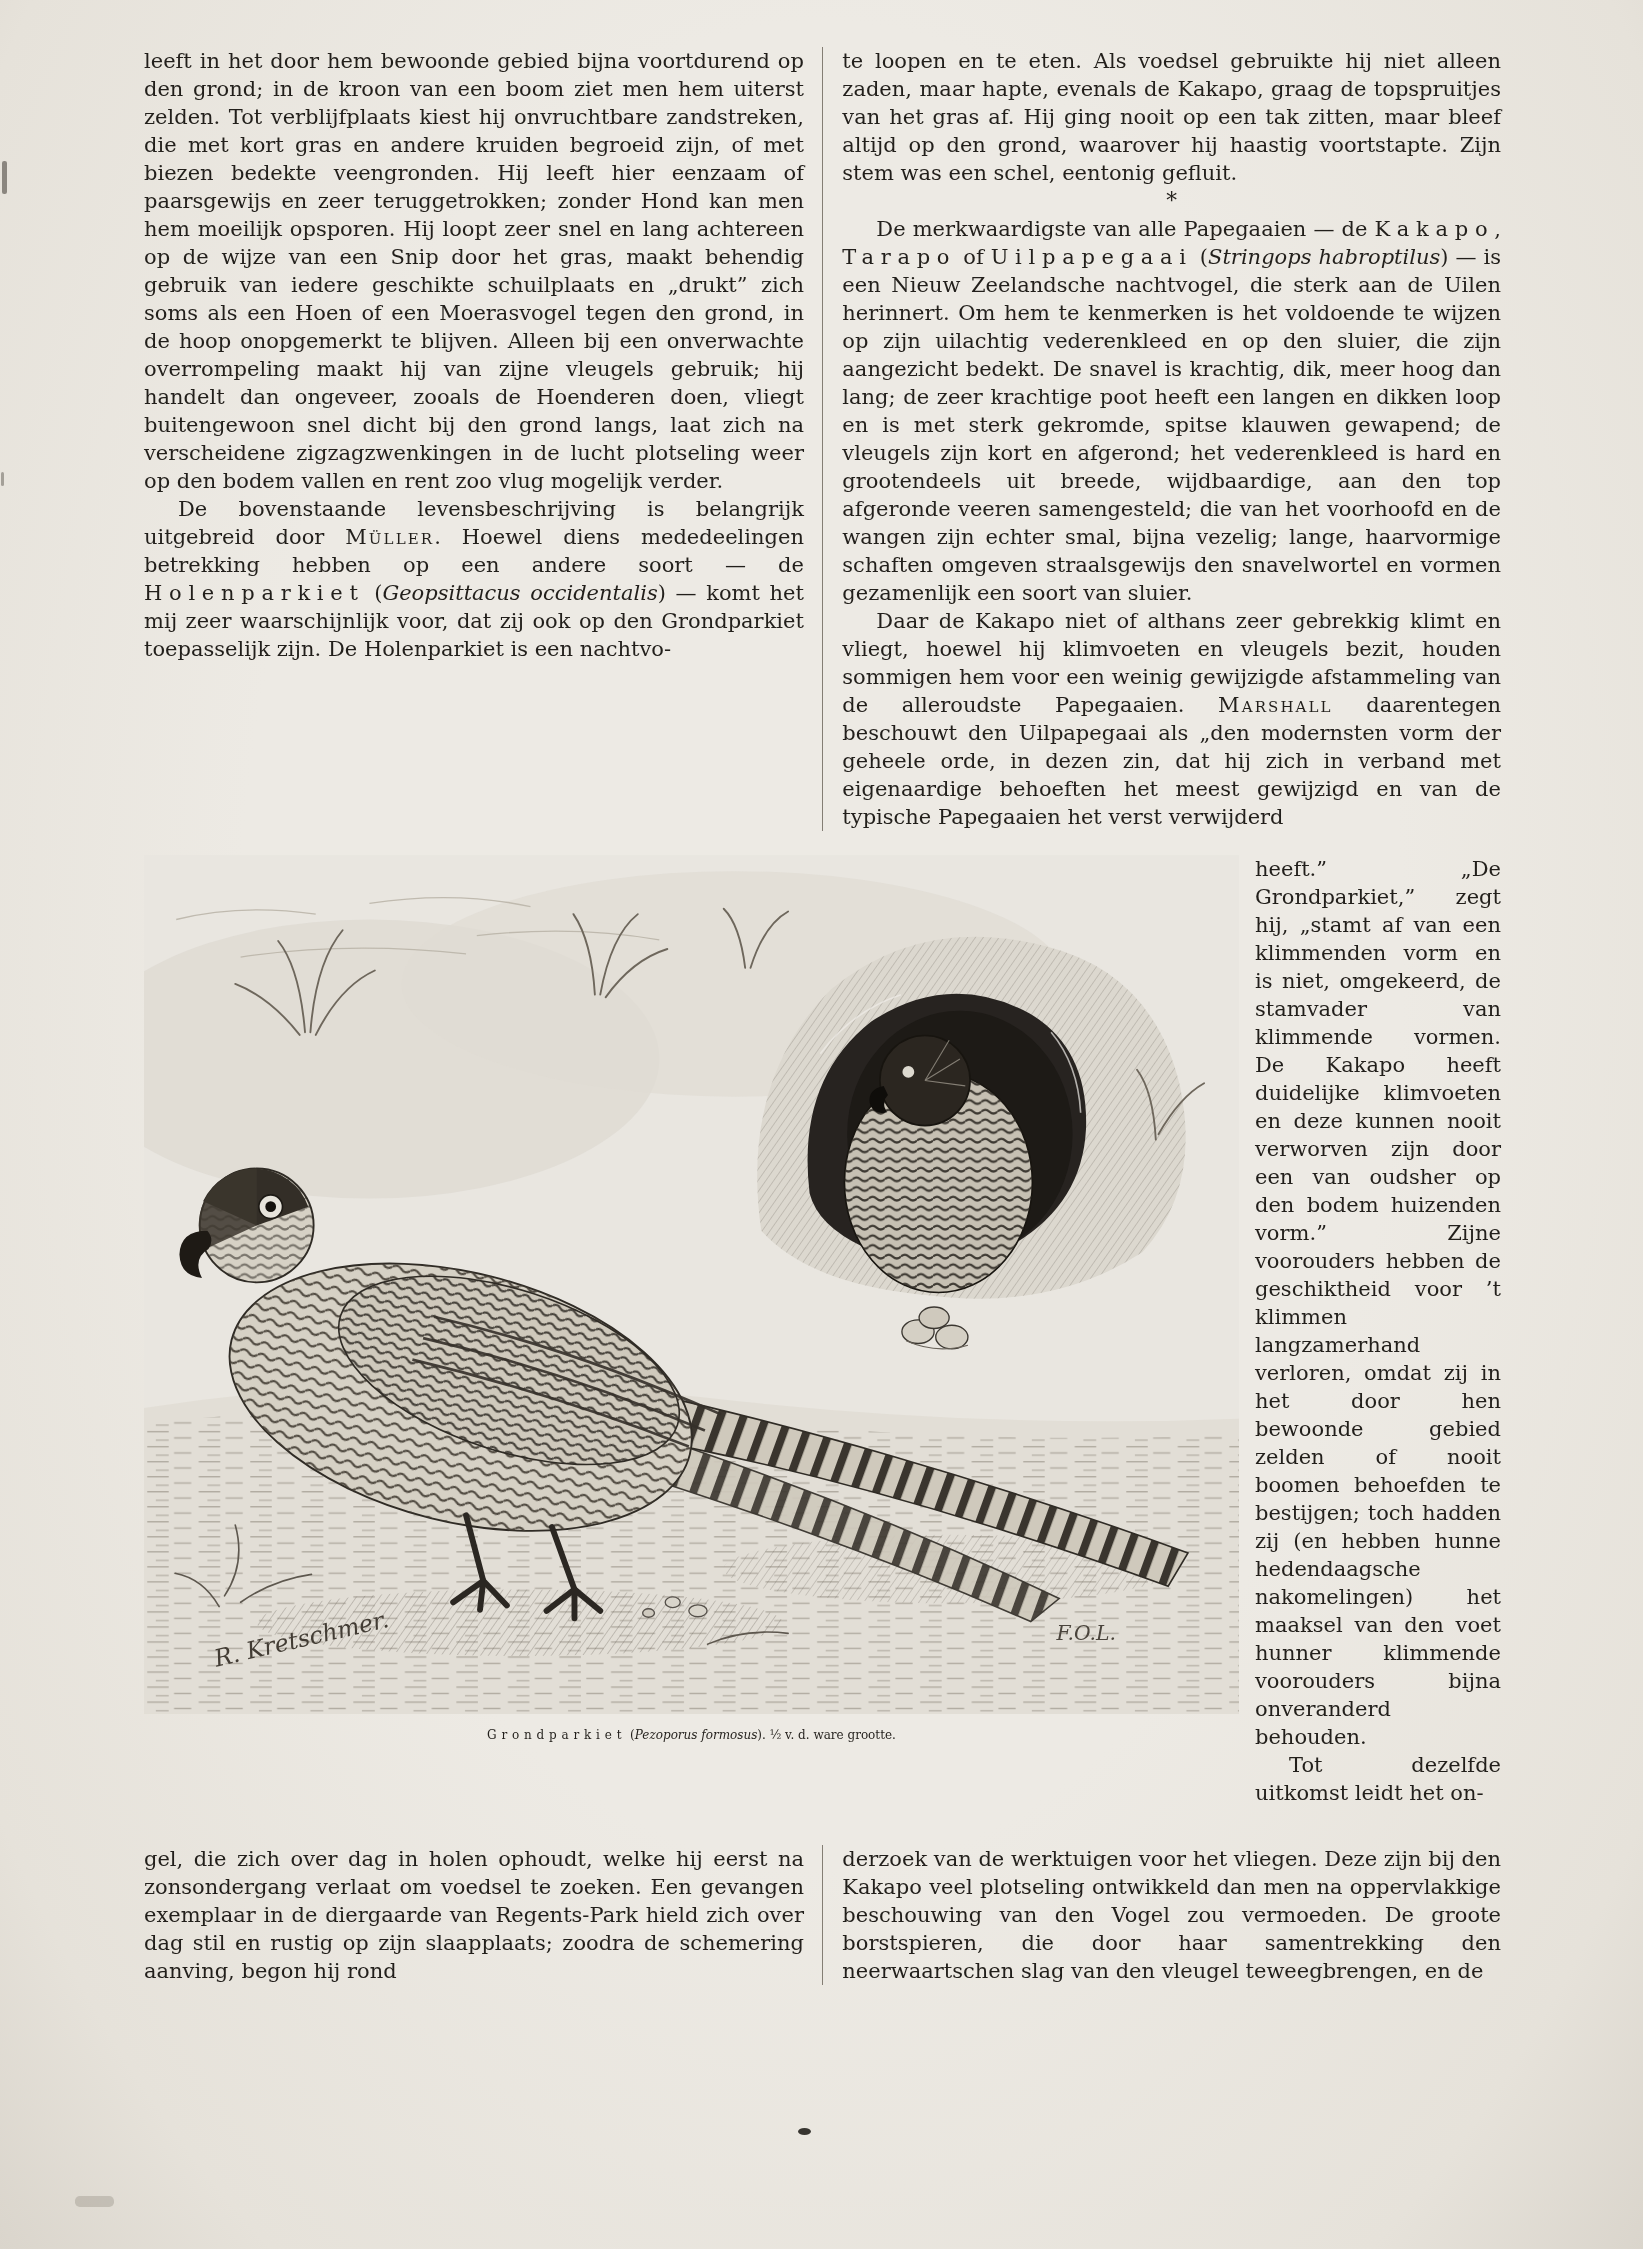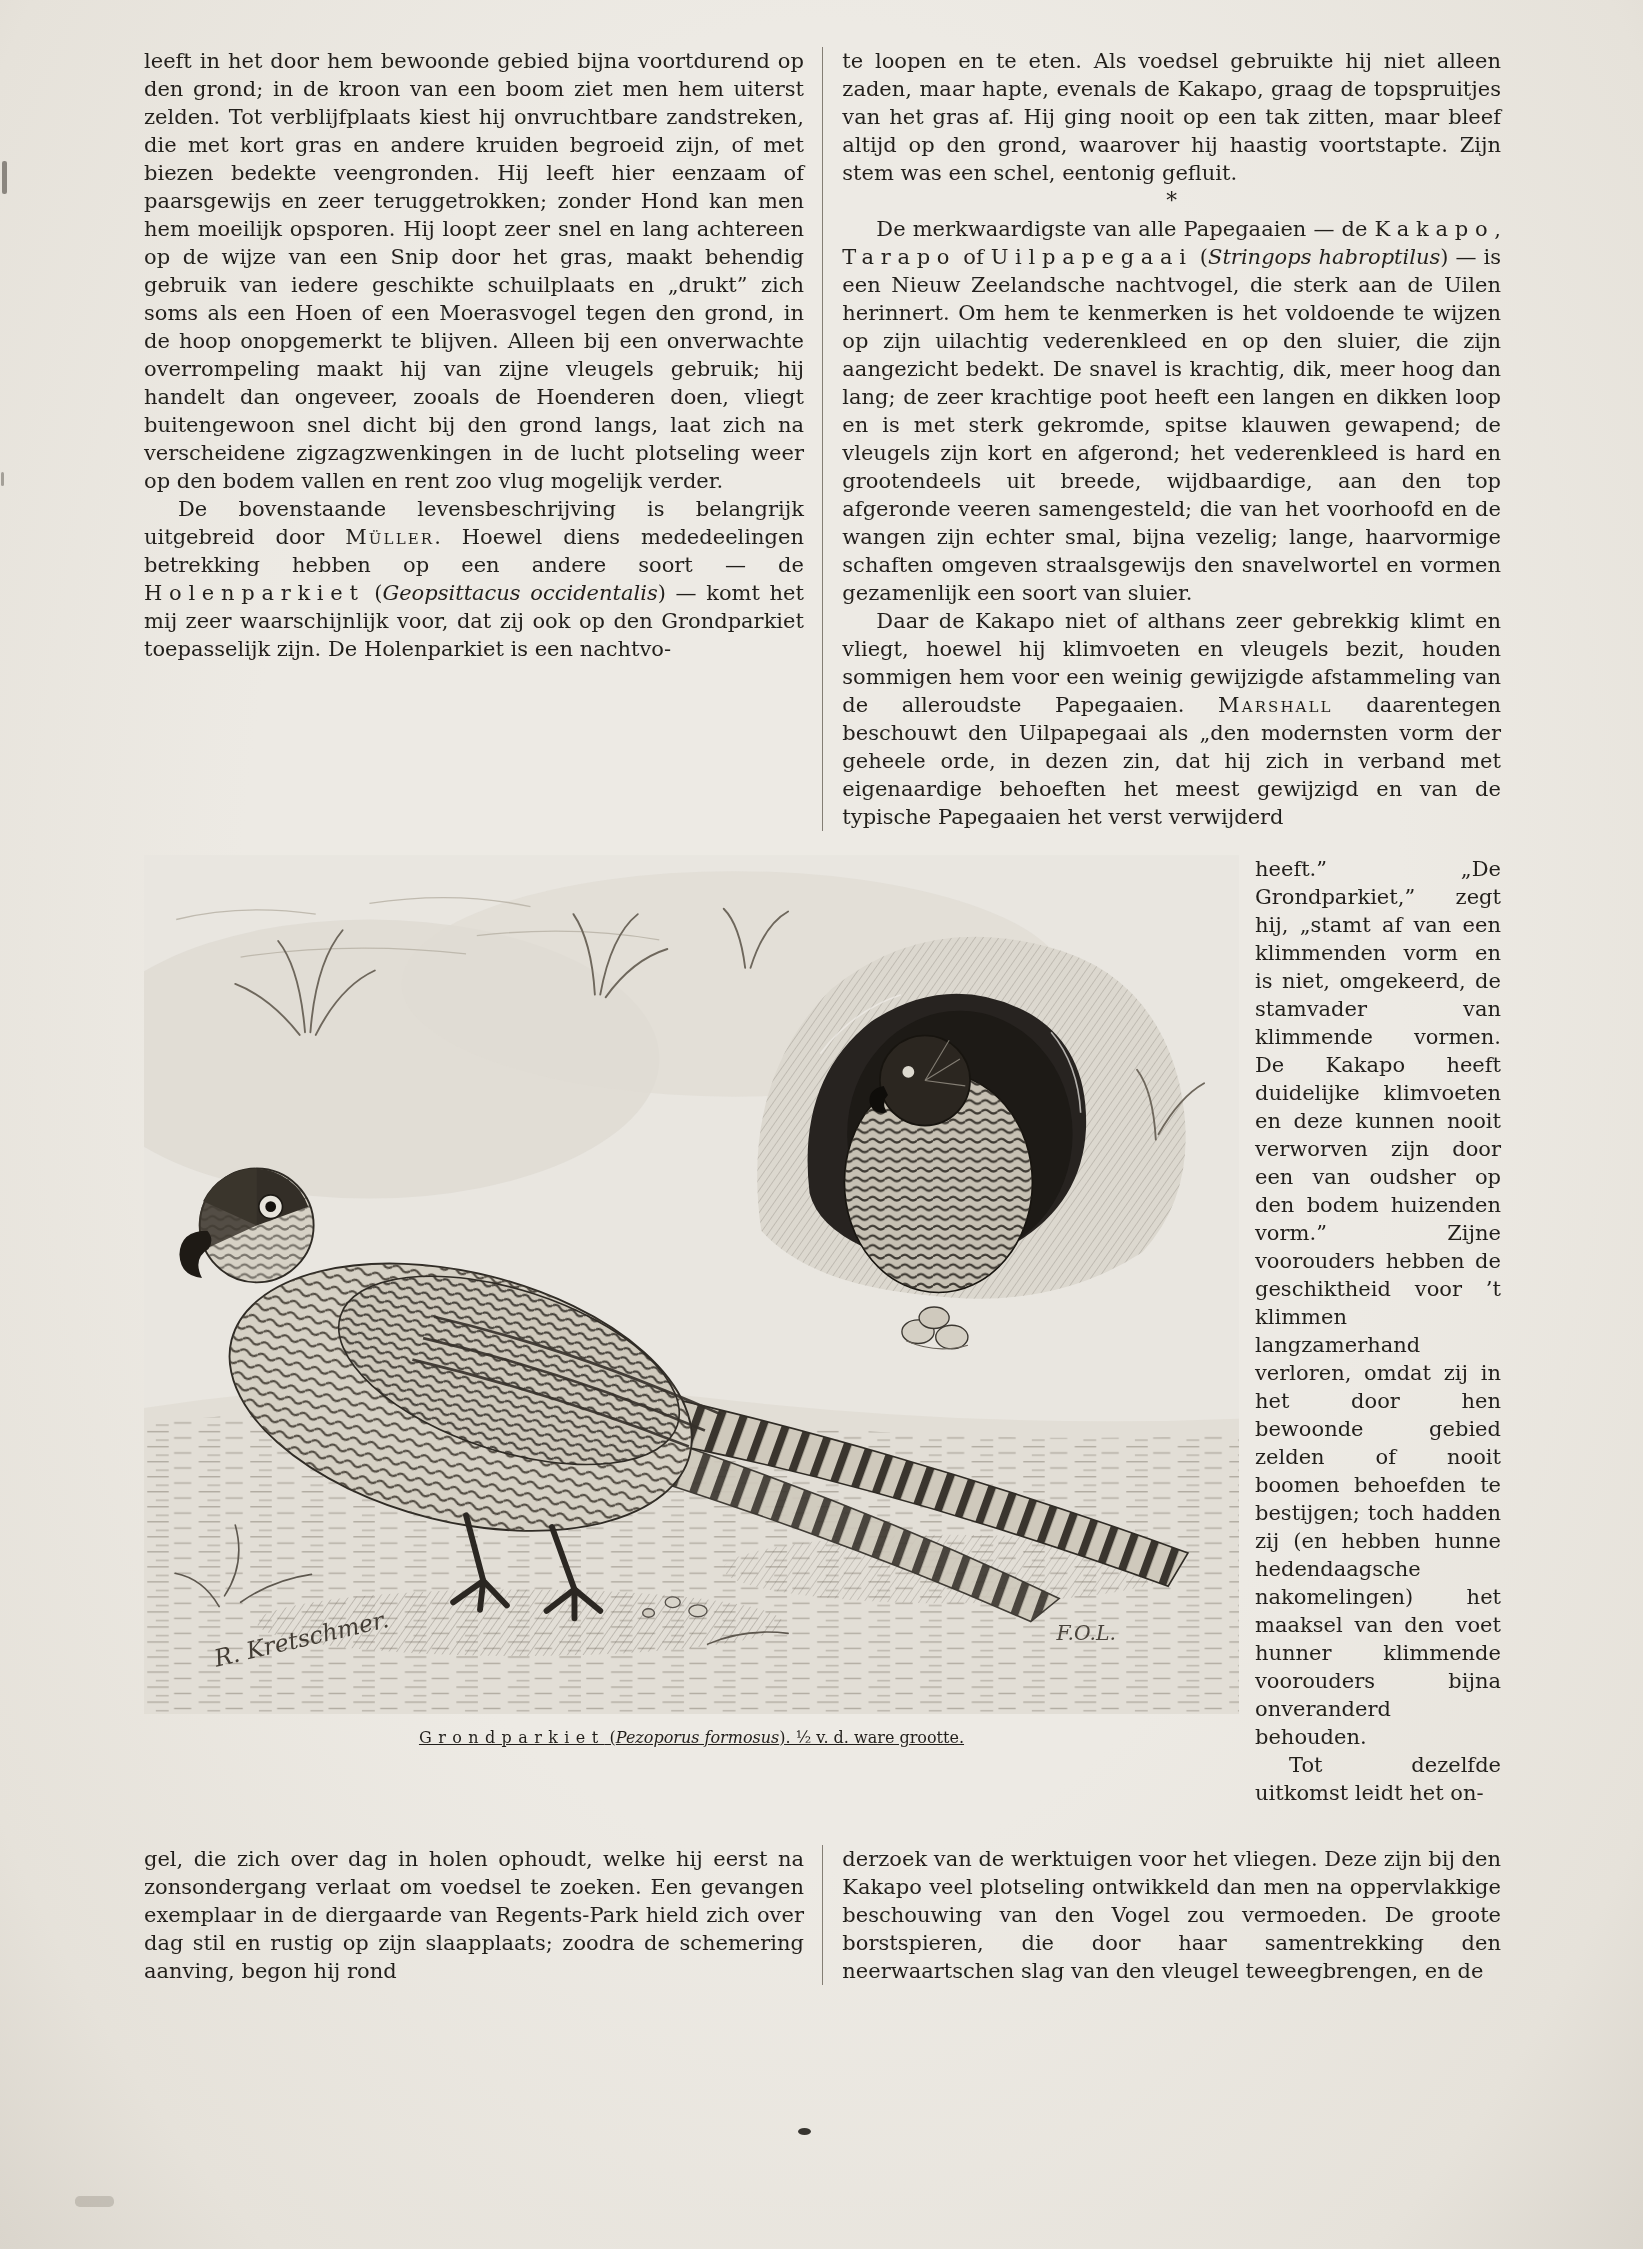--- a/index.html
+++ b/index.html
@@ -26,21 +26,21 @@
 
   .r-i{font-style:italic;margin-top:32px;}
   .r-sp{letter-spacing:.32em;}
   .r-sc{font-variant:small-caps;letter-spacing:.10em;}
 
   .mid-sec{display:flex;margin-top:23.6px;}
   .fig-col{width:1095px;}
   .fig-col svg{display:block;}
   .col-narrow{width:262px;box-sizing:border-box;padding-left:16px;}
 
-  .caption{text-align:center;font-size:16px;margin-top:14px;color:#221f1b;text-decoration:underline;}
+  .caption{text-align:center;font-size:12px;margin-top:14px;color:#221f1b;}
   .caption .r-sp{letter-spacing:.40em;}
 
   .bot-sec{margin-top:38px;}
 
   .sig{font-family:"DejaVu Serif","Liberation Serif",serif;}
 
   .artifact{position:absolute;}
   .a1{left:2.1px;top:161px;width:4.8px;height:33px;background:#3f3a33;opacity:.55;border-radius:2.1px;}
   .a2{left:1.1px;top:472px;width:3.2px;height:14px;background:#3f3a33;opacity:.40;border-radius:1.6px;}
   .a3{left:798px;top:2128px;width:13px;height:7px;background:#24211d;opacity:.9;border-radius:50%;}

